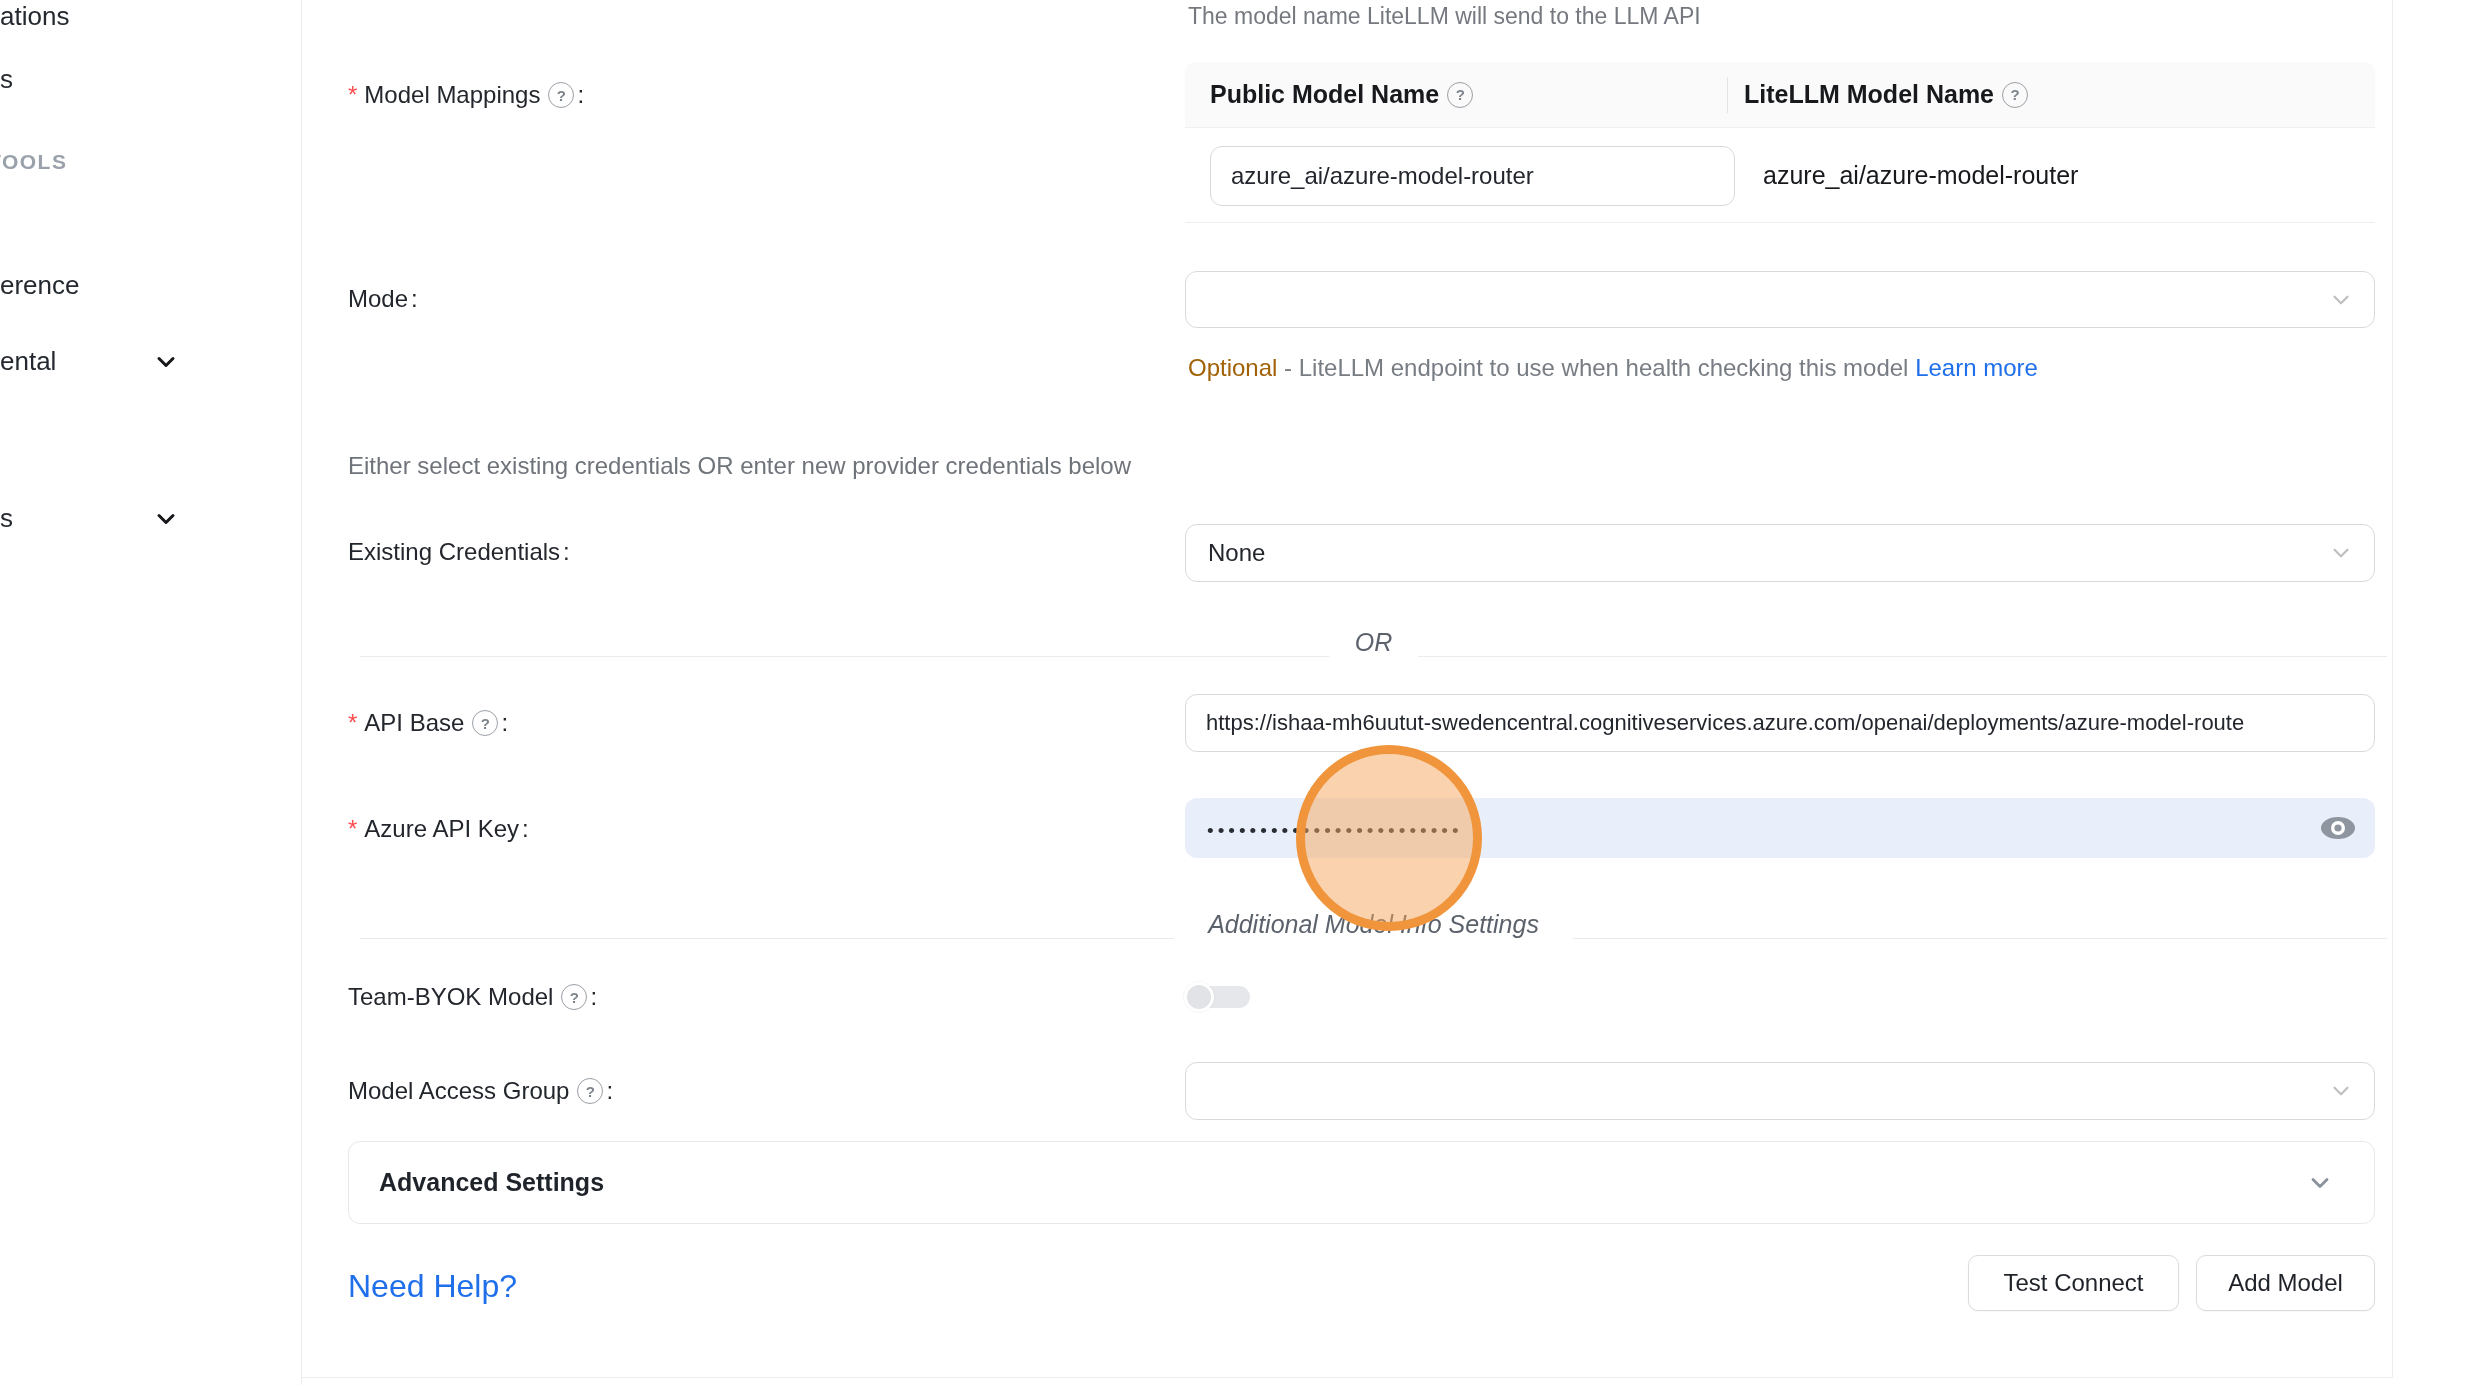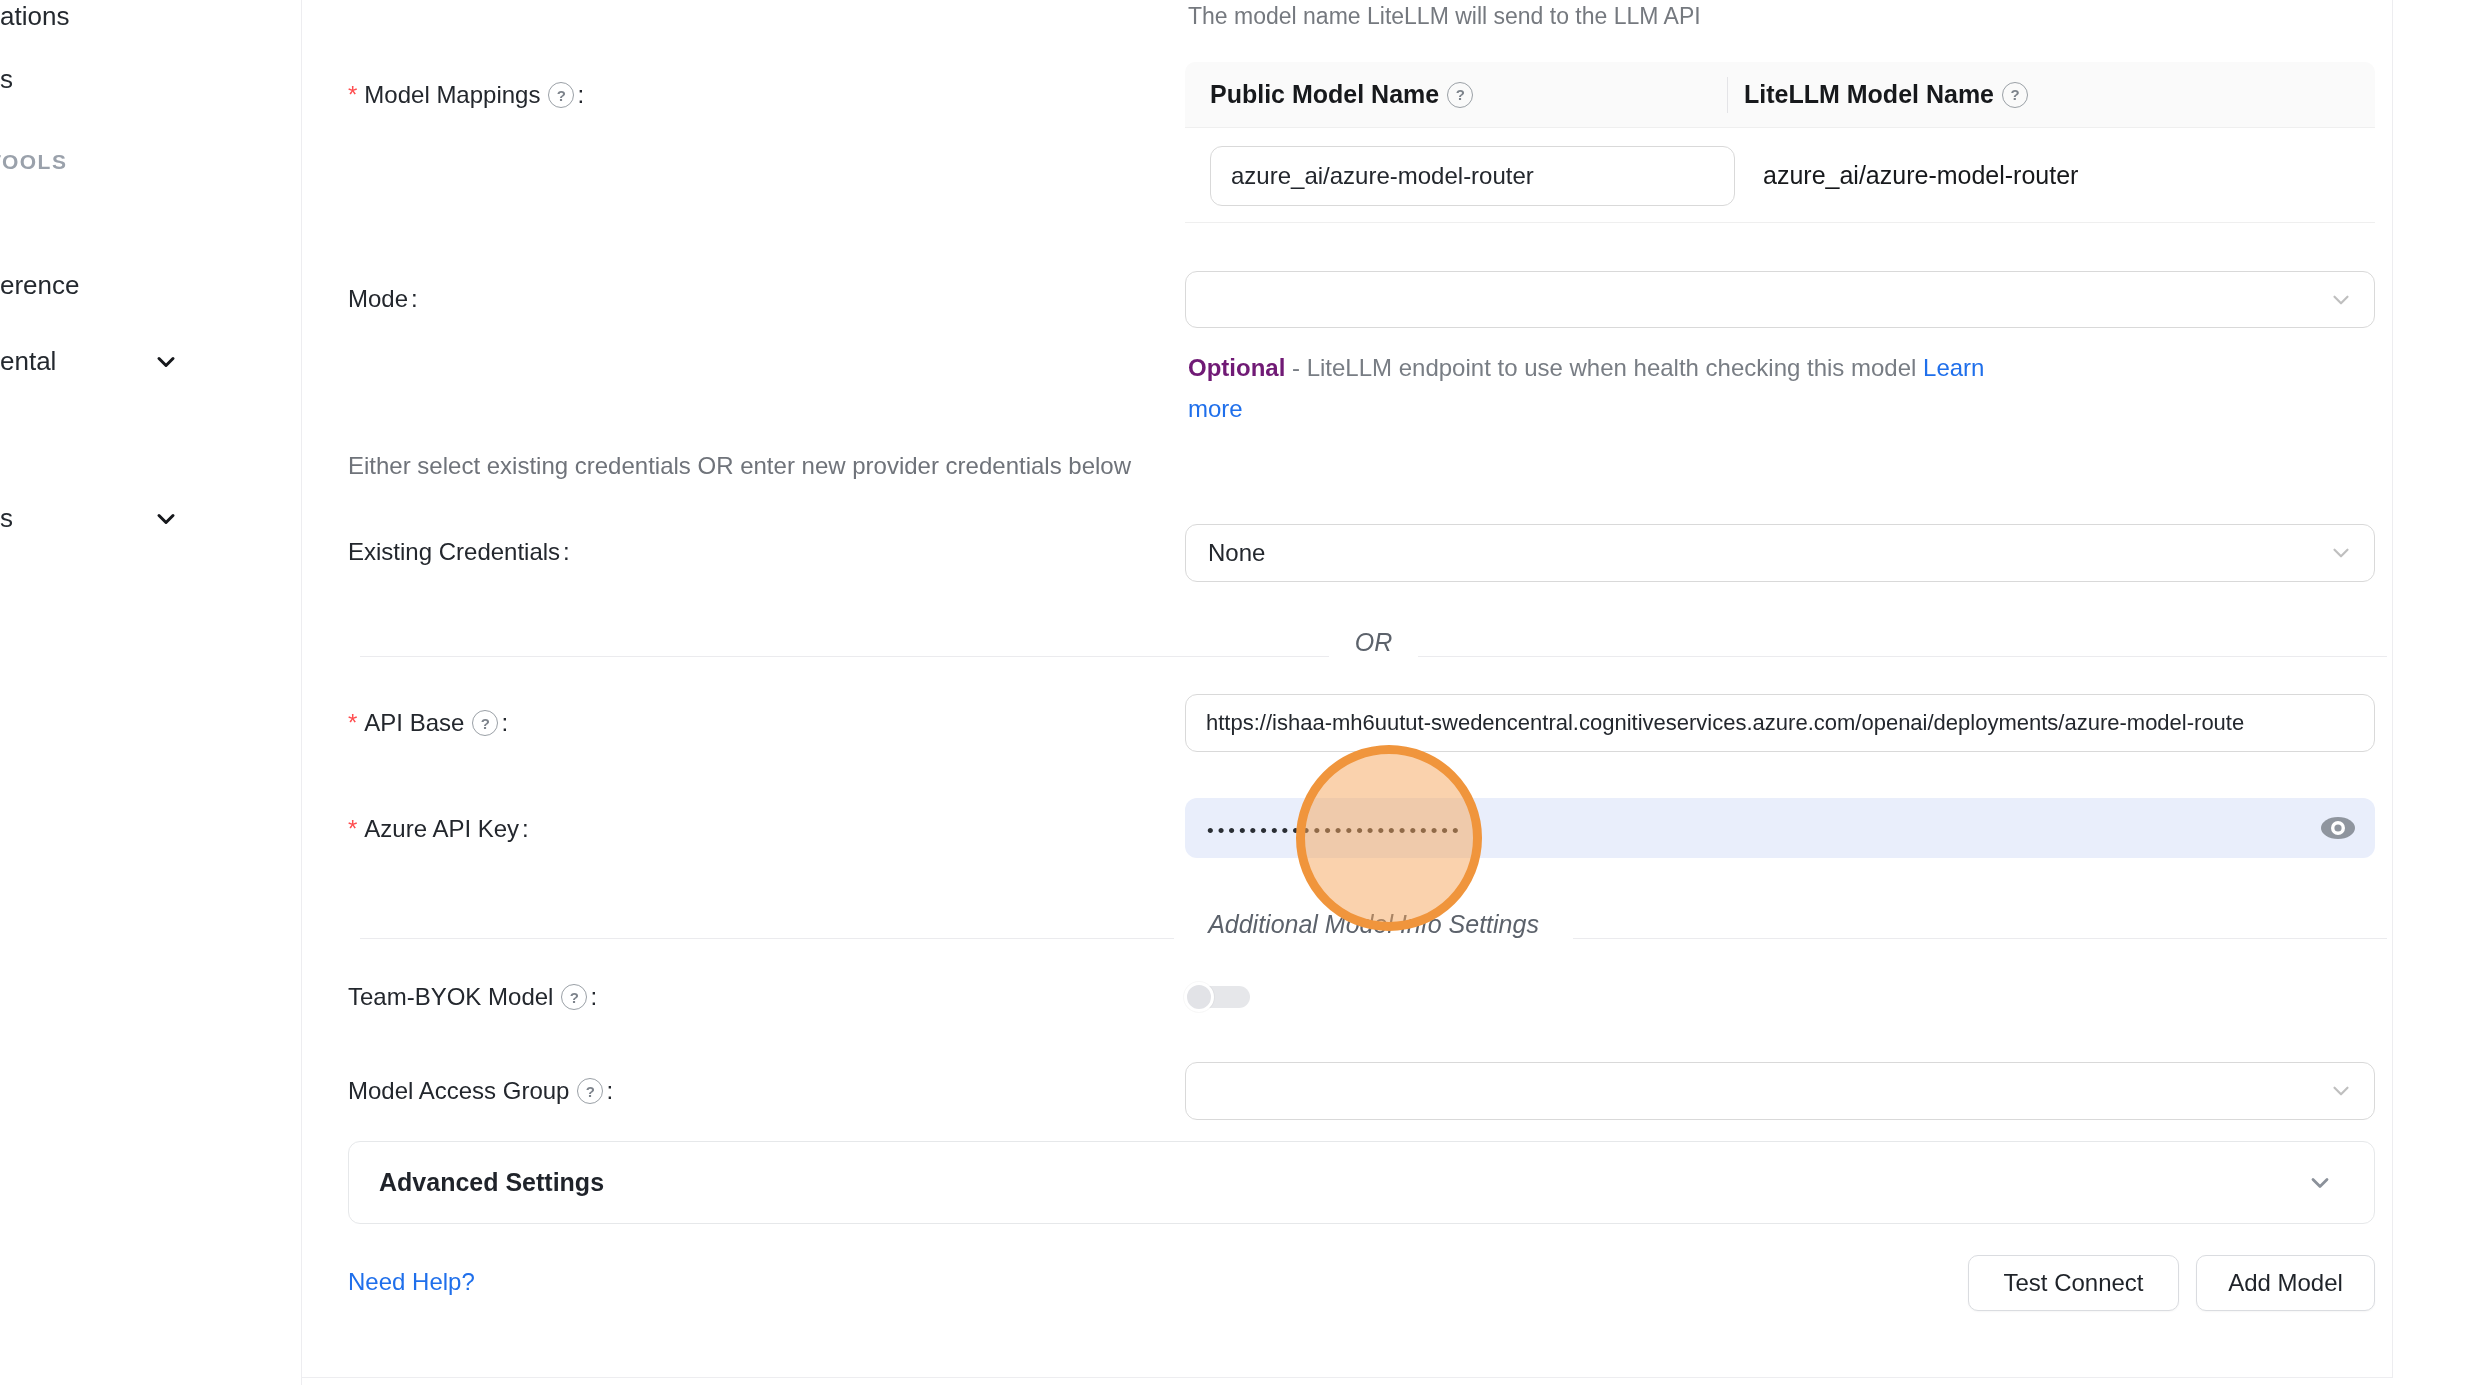--- a/index.html
+++ b/index.html
@@ -41,21 +41,21 @@
 
   
   .select { position:absolute; left:1185px; width:1190px; background:#fff; border:1px solid #d9d9d9; border-radius:12px;
             display:flex; align-items:center; padding:0 56px 0 22px; font-size:24px; color:#23272d; }
   .select .chev { position:absolute; right:20px; top:50%; transform:translateY(-50%); width:26px; height:26px; }
   .placeholder { color:#c6c9cf; overflow:hidden; white-space:nowrap; }
   .inputbox { position:absolute; left:1185px; width:1190px; background:#fff; border:1px solid #d9d9d9; border-radius:12px;
               display:flex; align-items:center; padding:0 20px; font-size:22px; color:#23272d; overflow:hidden; white-space:nowrap; }
 
   .hint-mid { position:absolute; left:1188px; top:347px; width:850px; font-size:24px; line-height:41px; color:#787d84; }
-  .hint-mid b { color:#701a75; font-weight:700; }
+  .hint-mid b { color:#a16207; font-weight:400; }
   .link { color:#1f6feb; cursor:pointer; }
 
   .note { position:absolute; left:348px; top:452px; font-size:24px; color:#6f737a; }
 
   .divider { position:absolute; left:360px; width:2027px; height:28px; display:flex; align-items:flex-end;font-style:italic; }
   .dline { flex:1; height:1px; background:#ebebee; }
   .dtext { padding:0 26px; font-size:25px; color:#5c626b; white-space:nowrap; }
 
   
   .keybox { position:absolute; left:1185px; top:798px; width:1190px; height:60px; background:#e9eefb; border-radius:12px;
@@ -68,21 +68,21 @@
   .toggle .pill { position:absolute; left:10px; top:4px; right:0; height:22px; background:#e6e7ea; border-radius:12px; }
   .toggle .knob { position:absolute; left:0; top:0; width:30px; height:30px; background:#e2e3e7; border:3px solid #ffffff;
                   border-radius:50%; box-shadow:0 0 0 1px rgba(0,0,0,0.03); }
 
   
   .adv { position:absolute; left:348px; top:1141px; width:2027px; height:83px; border:1px solid #e6e8ea; border-radius:12px;
          display:flex; align-items:center; padding:0 40px 0 30px; cursor:pointer; background:#fff; }
   .adv-label { font-size:25px; font-weight:700; color:#1f232a; }
   .adv .chev { margin-left:auto; width:28px; height:28px; }
 
-  .needhelp { position:absolute; left:348px; top:1268px; font-size:24px; color:#1f6feb; cursor:pointer; }
+  .needhelp { position:absolute; left:348px; top:1268px; font-size:32px; color:#1f6feb; cursor:pointer; }
 
   .btn { position:absolute; top:1255px; height:56px; background:#fff; border:1px solid #dadce0; border-radius:10px;
          display:flex; align-items:center; justify-content:center; font-size:24px; color:#1f2329;
          box-shadow:0 1px 2px rgba(0,0,0,0.04); cursor:pointer; font-family:"Liberation Sans", sans-serif; }
   .btn-test { left:1968px; width:211px; }
   .btn-add  { left:2196px; width:179px; }
 
   
   .cursor-ring { position:absolute; left:1296px; top:745px; width:186px; height:186px; border-radius:50%;
                  border:9px solid #f0953c; background:rgba(246,166,92,0.5); z-index:50; pointer-events:none; }

